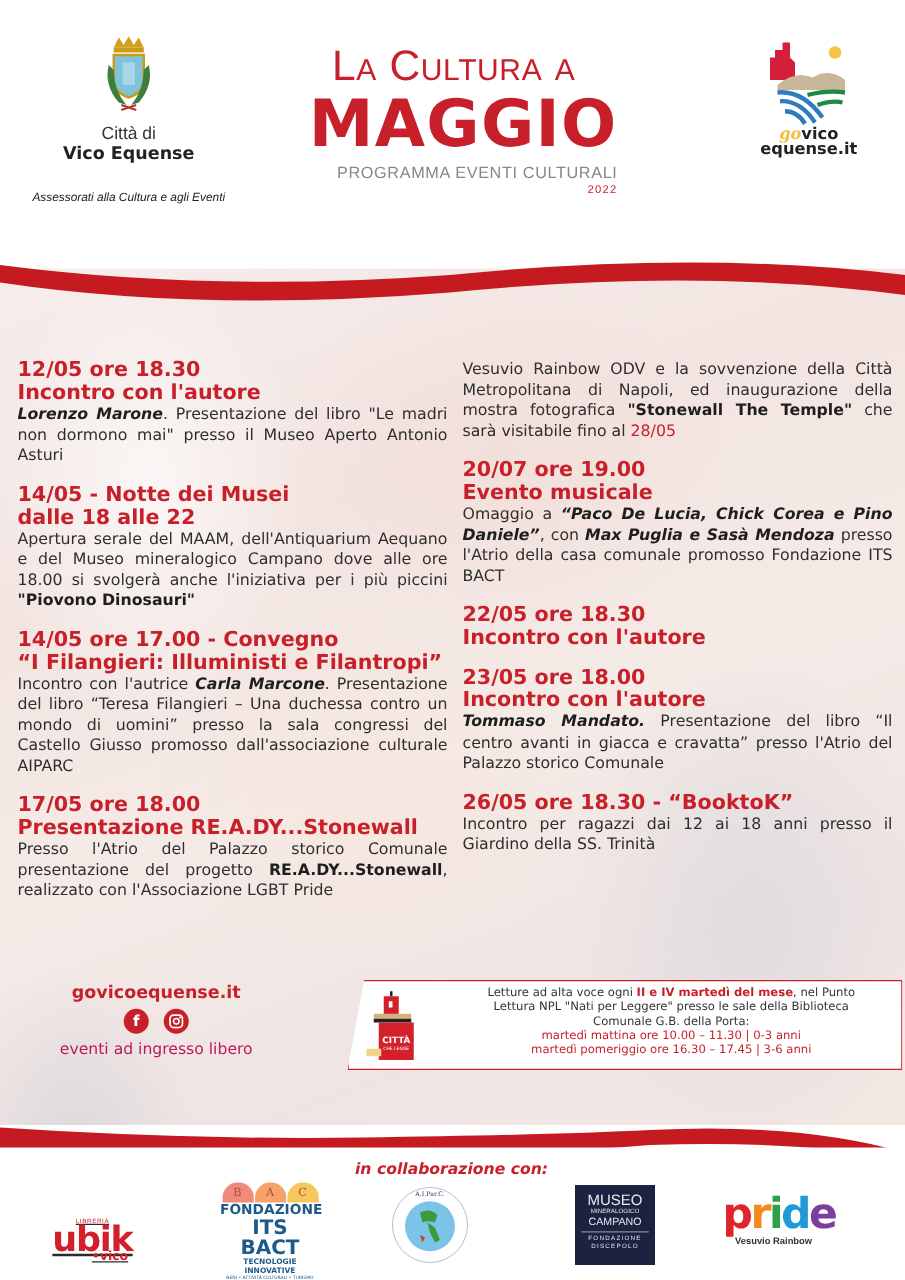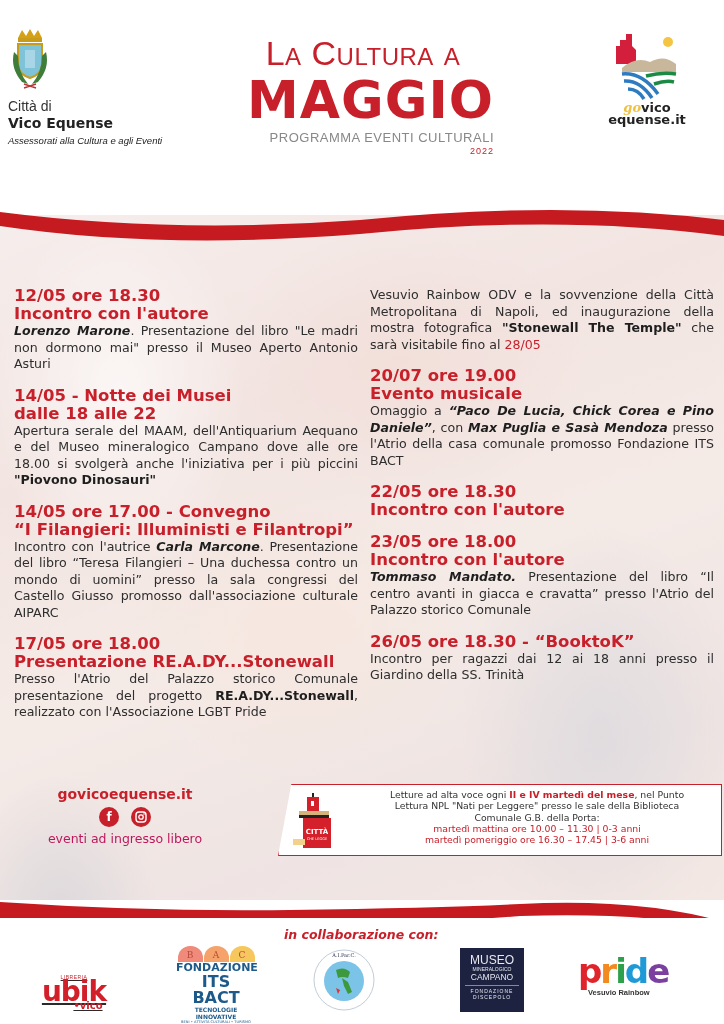--- a/index.html
+++ b/index.html
@@ -1,25 +1,25 @@
 <!DOCTYPE html>
 <html><head>
 <meta charset="utf-8">
 <style>
   * { box-sizing: border-box; margin: 0; padding: 0; }
   html, body { width: 724px; height: 1024px; overflow: hidden; background: #ffffff; }
   body { position: relative; font-family: "DejaVu Sans", sans-serif; color: #2a2a2a; }
 
   
   .header { position: absolute; left: 0; top: 0; width: 724px; height: 200px; background: #fff; }
-  .city-block { position: absolute; left: 8px; top: 28px; width: 190px; }
+  .city-block { position: absolute; left: 8px; top: 28px; width: 190px; text-align: center; }
   .crest { width: 44px; height: 62px; margin: 0 auto 4px; }
   .city-pre { font-family: "Liberation Sans", sans-serif; font-size: 14px; color: #333; line-height: 16px; }
   .city-name { font-family: "DejaVu Sans", sans-serif; font-weight: bold; font-size: 14px; color: #222; line-height: 18px; }
-  .city-sub { font-family: "Liberation Sans", sans-serif; font-style: italic; font-size: 9.5px; color: #222; line-height: 13px; margin-top: 2px; }
+  .city-sub { font-family: "Liberation Sans", sans-serif; font-style: italic; font-size: 9.5px; color: #222; line-height: 13px; margin-top: 20px; }
 
   .title-block { position: absolute; left: 232px; top: 34px; width: 262px; }
   .title-l1 { font-family: "Liberation Sans", sans-serif; font-size: 34px; color: #c8202a; line-height: 38px; letter-spacing: 0.5px; text-align: center; font-variant: small-caps; }
   .title-l2 { font-family: "DejaVu Sans", sans-serif; font-weight: bold; font-size: 52px; color: #c8202a; line-height: 52px; letter-spacing: 1px; text-align: right; margin-top: 2px; }
   .title-l3 { font-family: "Liberation Sans", sans-serif; font-size: 13px; color: #888; letter-spacing: 0.5px; text-align: right; margin-top: 4px; }
   .title-year { font-family: "Liberation Sans", sans-serif; font-size: 9px; color: #c8202a; text-align: right; letter-spacing: 1px; margin-top: 1px; }
 
   .go-logo { position: absolute; left: 600px; top: 28px; width: 94px; }
   .go-logo svg { display: block; margin: 0 auto; }
   .go-text { font-family: "DejaVu Sans", sans-serif; font-weight: bold; font-size: 13px; line-height: 12px; text-align: center; color: #222; }

